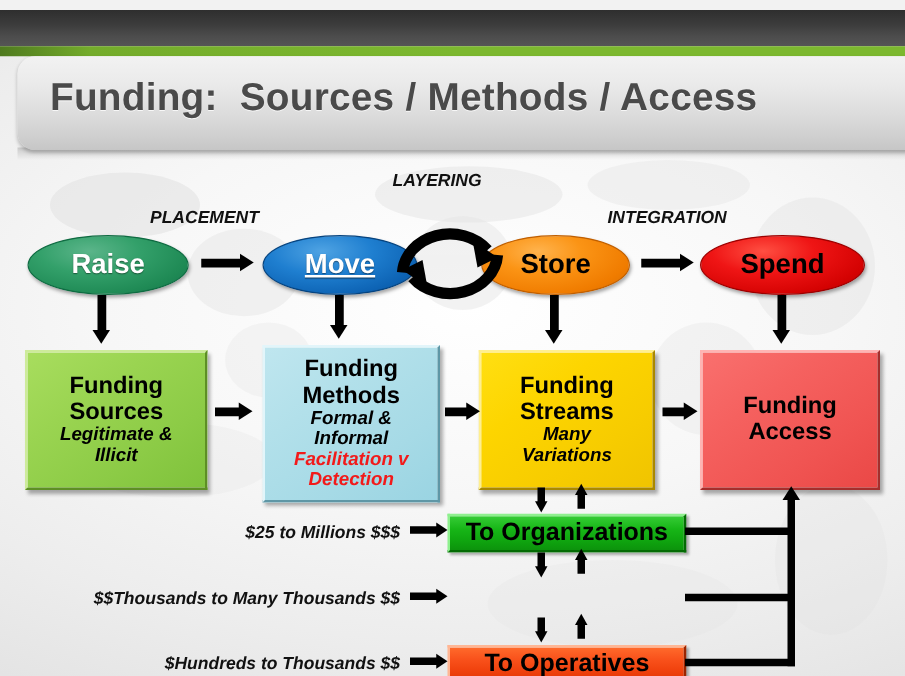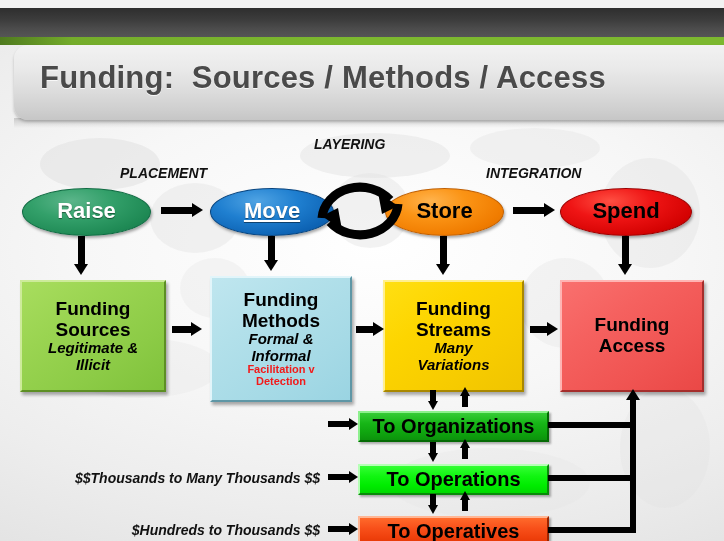--- a/index.html
+++ b/index.html
@@ -84,21 +84,21 @@
   
   .box{
     position:absolute;
     display:flex;flex-direction:column;align-items:center;justify-content:center;
     text-align:center;color:#000;
     box-shadow:2px 3px 3px rgba(0,0,0,.32);
     line-height:1.08;
   }
   .box .ttl{font-size:19px;font-weight:bold;}
   .box .sub{font-size:15px;font-weight:bold;font-style:italic;}
-  .box .sub-red{font-size:11px;font-weight:bold;color:#f21a1a;}
+  .box .sub-red{font-size:15px;font-weight:bold;font-style:italic;color:#f21a1a;}
   .box-sources{
     background:linear-gradient(145deg,#a8dd5e 0%,#9ad451 34%,#8ccb46 70%,#7fc23b 100%);
     border-top:2px solid #cdeb9a;border-left:2px solid #cdeb9a;
     border-right:2px solid #5d8f24;border-bottom:2px solid #5d8f24;
   }
   .box-methods{
     background:linear-gradient(145deg,#bfe6ef 0%,#b2e0ea 34%,#a6dae6 70%,#9ad4e2 100%);
     border-top:2px solid #e2f5fa;border-left:2px solid #e2f5fa;
     border-right:2px solid #5f97a6;border-bottom:2px solid #5f97a6;
   }
@@ -248,27 +248,25 @@
 
   <div class="ln" style="left:356px;top:318px;width:18px;height:7px;"></div>
   <div class="arw arw-r" style="left:373px;top:314px;"></div>
 
   <div class="ln" style="left:530px;top:318px;width:18px;height:7px;"></div>
   <div class="arw arw-r" style="left:547px;top:314px;"></div>
 
   <div class="bar bar-orgs" style="left:358px;top:403px;width:187px;">
     <span>To Organizations</span>
   </div>
-  <div class="bar bar-ops" style="left:358px;top:456px;width:187px;">
-    <span>To Operations</span>
-  </div>
   <div class="bar bar-operatives" style="left:358px;top:508px;width:187px;">
     <span>To Operatives</span>
   </div>
 
+  <div class="money-lbl" style="left:140px;top:409px;width:180px;">$25 to Millions $$$</div>
   <div class="money-lbl" style="left:30px;top:462px;width:290px;">$$Thousands to Many Thousands $$</div>
   <div class="money-lbl" style="left:80px;top:514px;width:240px;">$Hundreds to Thousands $$</div>
 
   <div class="ln" style="left:328px;top:413px;width:22px;height:6px;"></div>
   <div class="arw arw-r-sm" style="left:349px;top:410px;"></div>
 
   <div class="ln" style="left:328px;top:466px;width:22px;height:6px;"></div>
   <div class="arw arw-r-sm" style="left:349px;top:463px;"></div>
 
   <div class="ln" style="left:328px;top:518px;width:22px;height:6px;"></div>

